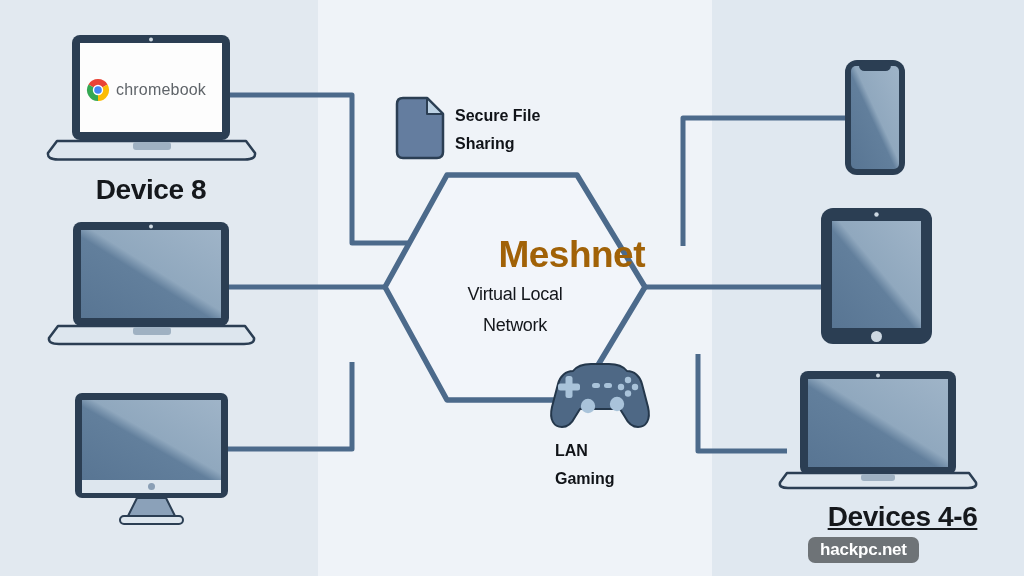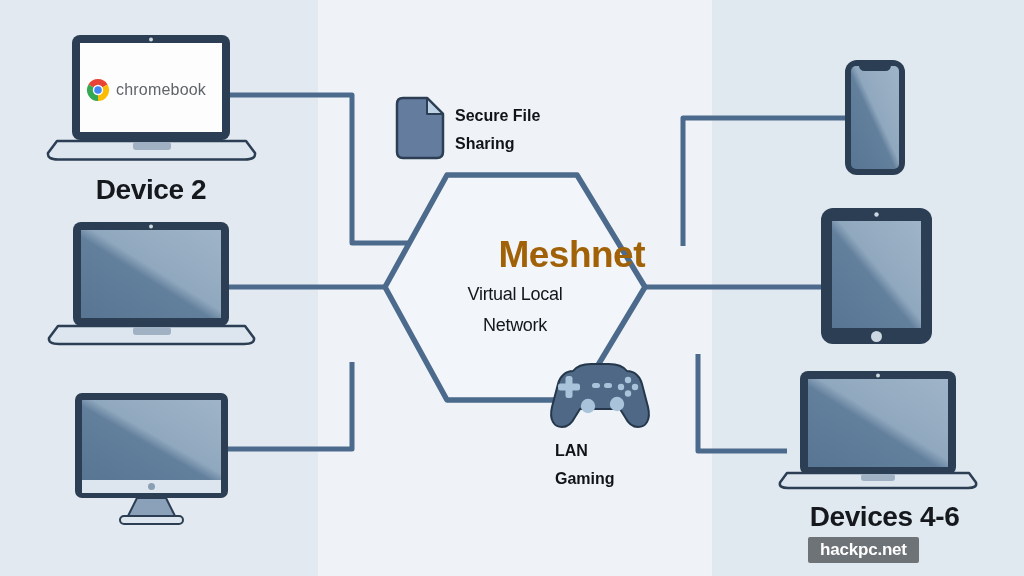--- a/index.html
+++ b/index.html
@@ -38,21 +38,21 @@
     color:#13161b;letter-spacing:-0.3px;
   }
   .brand-text{
     position:absolute;left:116px;top:81px;
     font-size:16px;color:#5f6469;font-weight:400;letter-spacing:0.2px;
   }
   .watermark{
     position:absolute;left:808px;top:537px;
     background:#6e7377;color:#ffffff;
     font-size:17px;font-weight:700;
-    padding:3px 12px;border-radius:2px;
+    padding:3px 12px;border-radius:7px;
     letter-spacing:-0.2px;
   }
 </style>
 </head>
 <body>
 
 <div class="canvas">
 
   <div class="band band-left"></div>
   <div class="band band-mid"></div>
@@ -152,25 +152,25 @@
       <rect x="800" y="371" width="156" height="104" rx="8" fill="#2b3e53"></rect>
       <rect x="808" y="379" width="140" height="88" fill="url(#scr)"></rect>
       <circle cx="878" cy="375.5" r="2" fill="#cfd9e2"></circle>
       <path d="M787,473 L969,473 L976,482.5 Q977.5,488 968,488 L788,488 Q778.5,488 780,482.5 Z" fill="#dde6ee" stroke="#2b3e53" stroke-width="2.5" stroke-linejoin="round"></path>
       <rect x="861" y="474" width="34" height="7" rx="3" fill="#9fb1c2"></rect>
     </g>
   </svg>
 
   <div class="brand-text">chromebook</div>
 
-  <div class="label device-label" style="left:70px;top:174px;width:162px;">Device 2</div>
+  <div class="label device-label" style="left:70px;top:174px;width:162px;">Device 8</div>
 
 
 
-  <div class="label device-label" style="left:792px;top:501px;width:185px;">Devices 4-6</div>
+  <div class="label device-label" style="left:810px;top:501px;width:185px;text-decoration:underline;">Devices 4-6</div>
 
   <div class="feature-label feature-left" style="position:absolute;left:455px;top:102px;">
     <div>Secure File</div>
     <div>Sharing</div>
   </div>
 
   <div class="feature-label" style="position:absolute;left:555px;top:437px;width:130px;text-align:left;">
     <div>LAN</div>
     <div>Gaming</div>
   </div>

